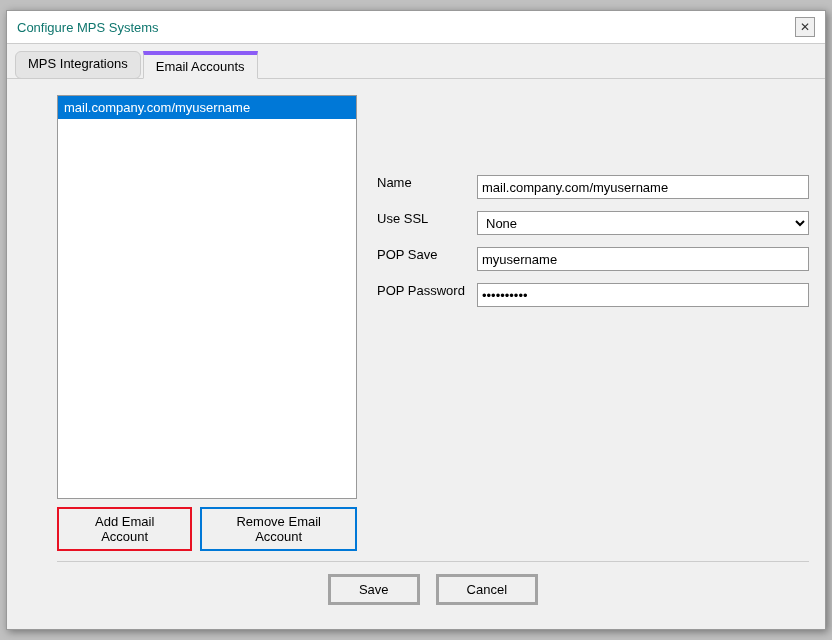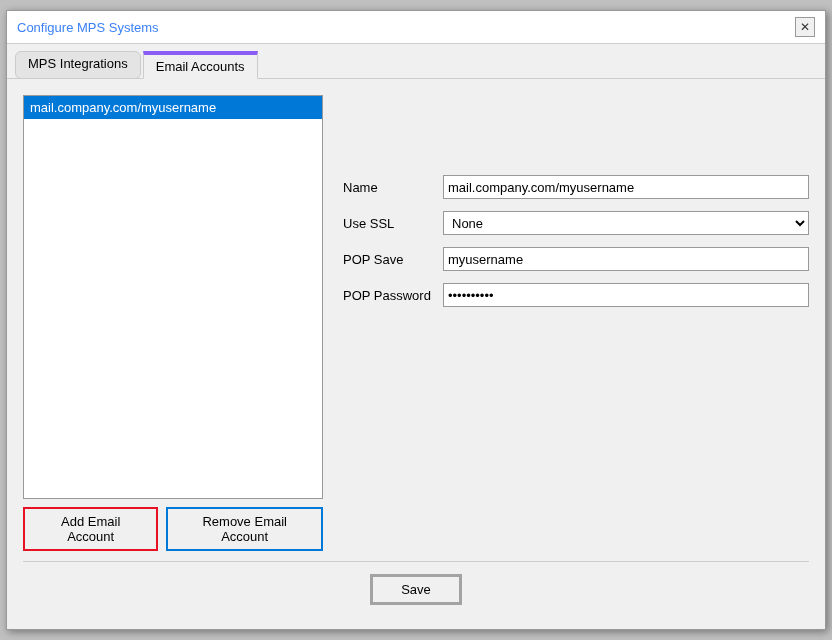--- a/index.html
+++ b/index.html
@@ -34,21 +34,21 @@
       border-bottom: 1px solid #ccc;
       padding: 6px 10px;
       display: flex;
       align-items: center;
       justify-content: space-between;
     }
 
     .title-bar-text {
       font-size: 13px;
       font-weight: normal;
-      color: #3b82f6;
+      color: #0f766e;
     }
 
     .close-btn {
       width: 20px;
       height: 20px;
       border: 1px solid #999;
       background: #f0f0f0;
       cursor: pointer;
       display: flex;
       align-items: center;
@@ -86,20 +86,21 @@
     .tab:not(.active) {
       border-top: 1px solid #ccc;
       border-radius: 6px;
     }
 
     .content {
       flex: 1;
       display: flex;
       flex-direction: column;
       padding: 16px;
+      margin-left: 34px;
     }
 
     .main-area {
       display: flex;
       flex: 1;
       gap: 20px;
     }
 
     .left-panel {
       display: flex;
@@ -152,21 +153,21 @@
     .right-panel {
       flex: 1;
       display: flex;
       flex-direction: column;
       gap: 12px;
       padding-top: 80px;
     }
 
     .form-row {
       display: flex;
-      align-items: center;
+      align-items: flex-start;
       gap: 10px;
     }
 
     .form-label {
       width: 90px;
       text-align: left;
       font-size: 13px;
       color: #000;
       flex-shrink: 0;
     }
@@ -257,15 +258,16 @@
         <div class="form-row">
           <span class="form-label">POP Password</span>
           <input class="form-input" type="password" value="aaaaaaaaaa" style="">
         </div>
 
       </div>
     </div>
 
     <div class="footer">
       <button class="footer-btn">Save</button>
+      <button class="footer-btn">Cancel</button>
     </div>
   </div>
 </div>
 
 </body></html>

